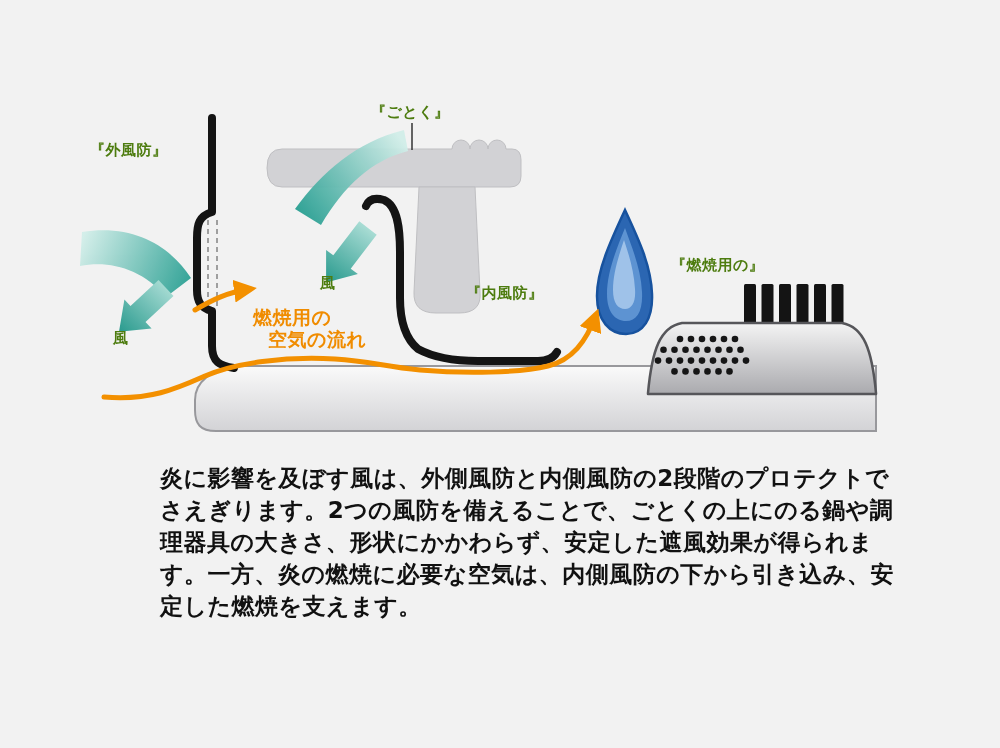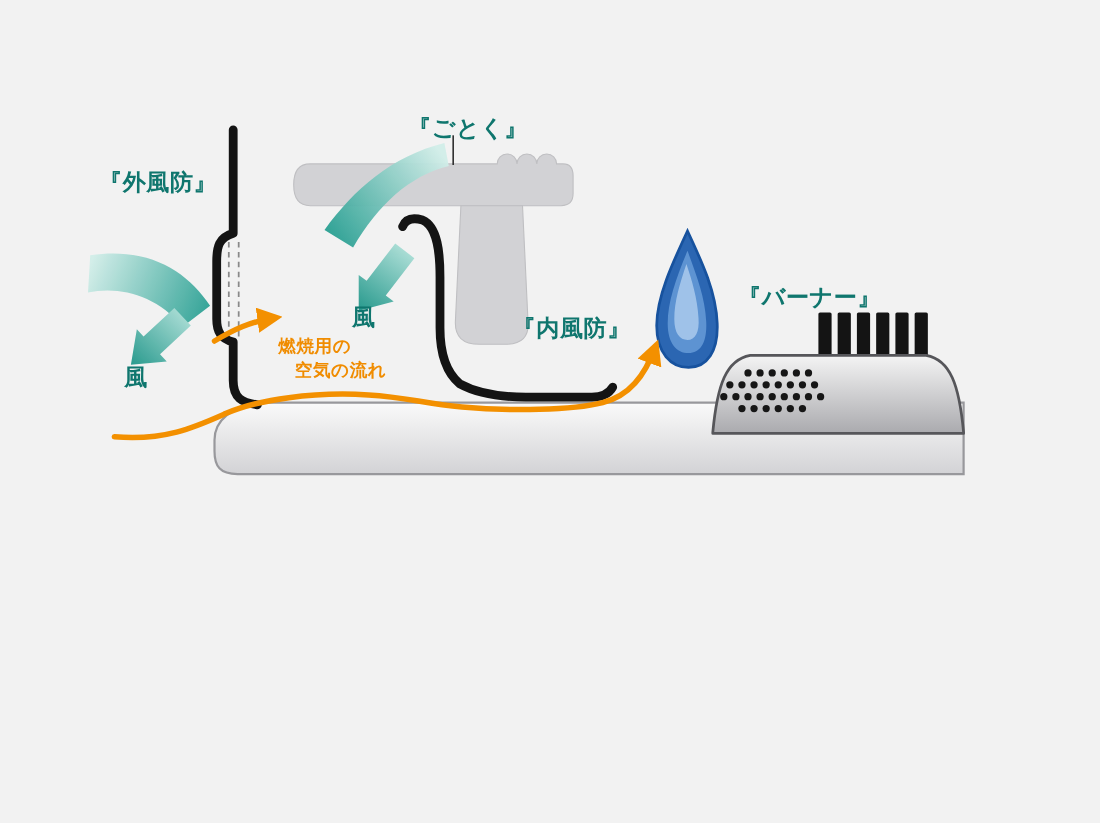--- a/index.html
+++ b/index.html
@@ -2,24 +2,24 @@
 <html><head>
 <meta charset="utf-8">
 <style>
   html,body { margin:0; padding:0; background:#f2f2f2; }
   .stage {
     position:relative; width:1000px; height:748px; background:#f2f2f2;
     font-family:"DejaVu Sans","Liberation Sans",sans-serif; overflow:hidden;
   }
   .stage svg { position:absolute; left:0; top:0; }
   .lbl {
-    position:absolute; font-weight:700; font-size:21px; color:#0f766e;
+    position:absolute; font-weight:700; font-size:15px; color:#4d7c0f;
     white-space:nowrap; letter-spacing:0.5px;
   }
-  .lbl.orange { color:#f08c00; font-size:16px; }
+  .lbl.orange { color:#f08c00; font-size:19px; }
   .desc {
     position:absolute; left:160px; top:462px; width:752px; margin:0;
     font-size:23px; font-weight:700; line-height:32px; color:#111;
     letter-spacing:0.5px; text-align:left;
   }
 </style>
 </head>
 <body>
 
 <div class="stage">
@@ -132,23 +132,24 @@
     </g>
 
     <g>
       <path d="M104,397 C150,401 178,388 205,376 C235,363 285,356 335,359 C370,361 385,367 420,370 C465,374 520,373 548,366 C572,360 586,342 596,315" fill="none" stroke="#f39000" stroke-width="5" stroke-linecap="round" marker-end="url(#arrowOrange)"></path>
       <path d="M195,310 C212,300 228,292 250,289" fill="none" stroke="#f39000" stroke-width="5" stroke-linecap="round" marker-end="url(#arrowOrange)"></path>
     </g>
 
     <line x1="412" y1="123" x2="412" y2="150" stroke="#333" stroke-width="1.5"></line>
   </svg>
 
-  <div class="lbl" style="left:90px;top:152px">『外風防』</div>
+  <div class="lbl" style="left:90px;top:141px">『外風防』</div>
   <div class="lbl" style="left:371px;top:103px">『ごとく』</div>
   <div class="lbl" style="left:466px;top:284px">『内風防』</div>
-  <div class="lbl" style="left:671px;top:256px">『バーナー』</div>
+  <div class="lbl" style="left:671px;top:256px">『燃焼用の』</div>
   <div class="lbl" style="left:113px;top:329px">風</div>
   <div class="lbl" style="left:320px;top:274px">風</div>
   <div class="lbl orange" style="left:253px;top:305px">燃焼用の</div>
   <div class="lbl orange" style="left:268px;top:327px">空気の流れ</div>
 
+  <p class="desc">炎に影響を及ぼす風は、外側風防と内側風防の2段階のプロテクトでさえぎります。2つの風防を備えることで、ごとくの上にのる鍋や調理器具の大きさ、形状にかかわらず、安定した遮風効果が得られます。一方、炎の燃焼に必要な空気は、内側風防の下から引き込み、安定した燃焼を支えます。</p>
 
 </div>
 
 </body></html>

